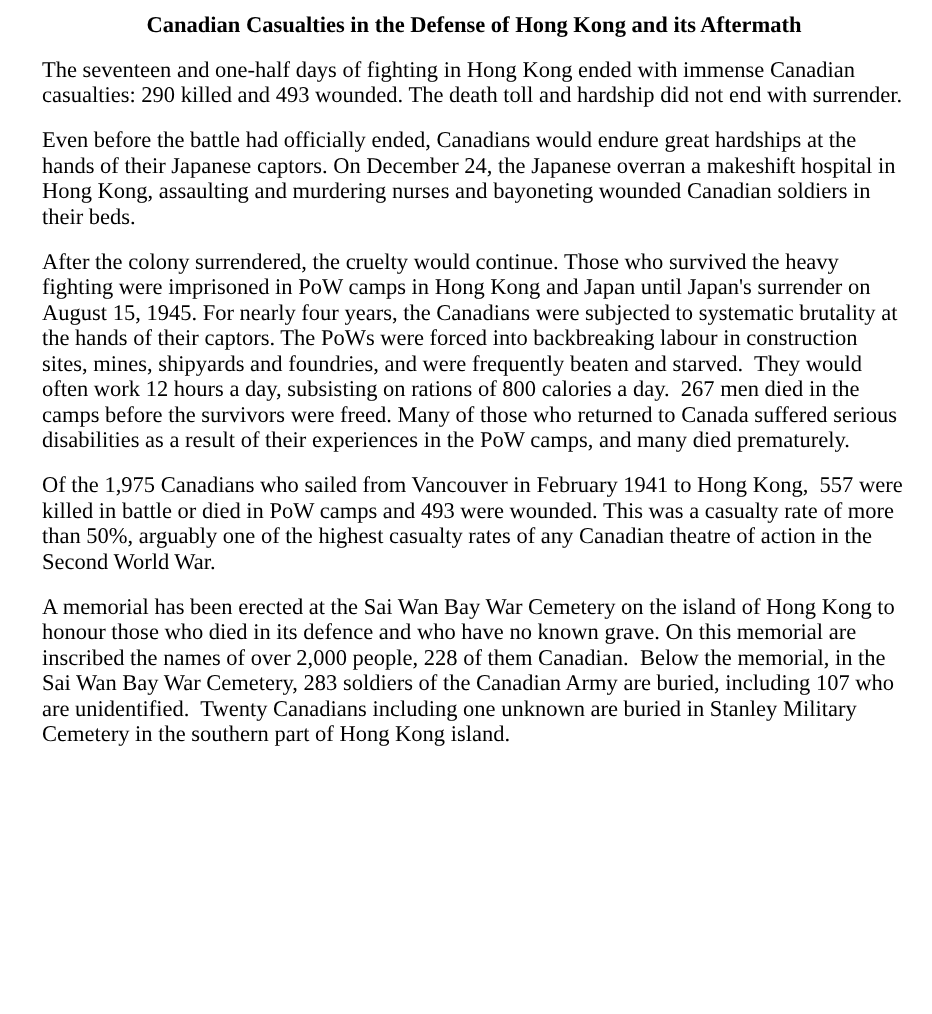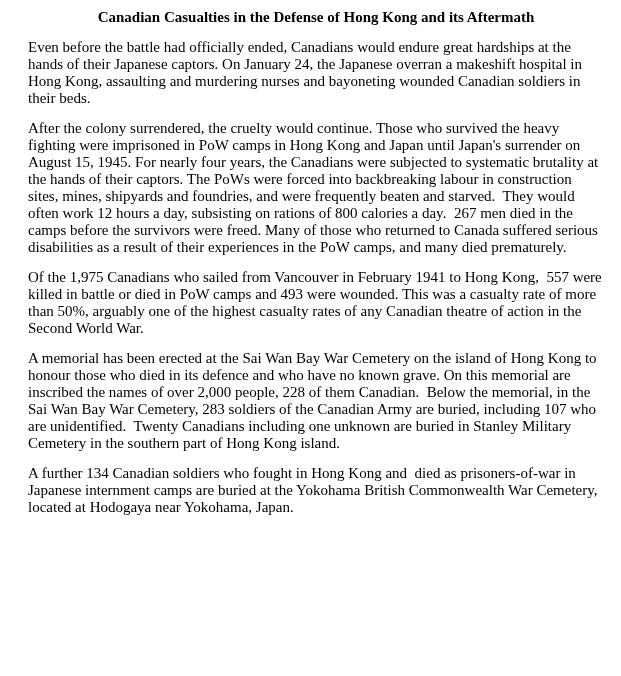--- a/index.html
+++ b/index.html
@@ -34,19 +34,19 @@
     text-align: left;
     white-space: pre-wrap;
   }
 </style>
 </head>
 <body>
 
 <div class="page">
   <h1 class="doc-title">Canadian Casualties in the Defense of Hong Kong and its Aftermath</h1>
   <div class="doc-body">
-    <p>Even before the battle had officially ended, Canadians would endure great hardships at the hands of their Japanese captors. On January 24, the Japanese overran a makeshift hospital in Hong Kong, assaulting and murdering nurses and bayoneting wounded Canadian soldiers in their beds.</p>
+    <p>The seventeen and one-half days of fighting in Hong Kong ended with immense Canadian casualties: 290 killed and 493 wounded. The death toll and hardship did not end with surrender.</p>
+    <p>Even before the battle had officially ended, Canadians would endure great hardships at the hands of their Japanese captors. On December 24, the Japanese overran a makeshift hospital in Hong Kong, assaulting and murdering nurses and bayoneting wounded Canadian soldiers in their beds.</p>
     <p>After the colony surrendered, the cruelty would continue. Those who survived the heavy fighting were imprisoned in PoW camps in Hong Kong and Japan until Japan's surrender on August 15, 1945. For nearly four years, the Canadians were subjected to systematic brutality at the hands of their captors. The PoWs were forced into backbreaking labour in construction sites, mines, shipyards and foundries, and were frequently beaten and starved.  They would often work 12 hours a day, subsisting on rations of 800 calories a day.  267 men died in the camps before the survivors were freed. Many of those who returned to Canada suffered serious disabilities as a result of their experiences in the PoW camps, and many died prematurely.</p>
     <p>Of the 1,975 Canadians who sailed from Vancouver in February 1941 to Hong Kong,  557 were killed in battle or died in PoW camps and 493 were wounded. This was a casualty rate of more than 50%, arguably one of the highest casualty rates of any Canadian theatre of action in the Second World War.</p>
     <p>A memorial has been erected at the Sai Wan Bay War Cemetery on the island of Hong Kong to honour those who died in its defence and who have no known grave. On this memorial are inscribed the names of over 2,000 people, 228 of them Canadian.  Below the memorial, in the Sai Wan Bay War Cemetery, 283 soldiers of the Canadian Army are buried, including 107 who are unidentified.  Twenty Canadians including one unknown are buried in Stanley Military Cemetery in the southern part of Hong Kong island.</p>
-    <p>A further 134 Canadian soldiers who fought in Hong Kong and  died as prisoners-of-war in Japanese internment camps are buried at the Yokohama British Commonwealth War Cemetery, located at Hodogaya near Yokohama, Japan.</p>
   </div>
 </div>
 
 </body></html>

